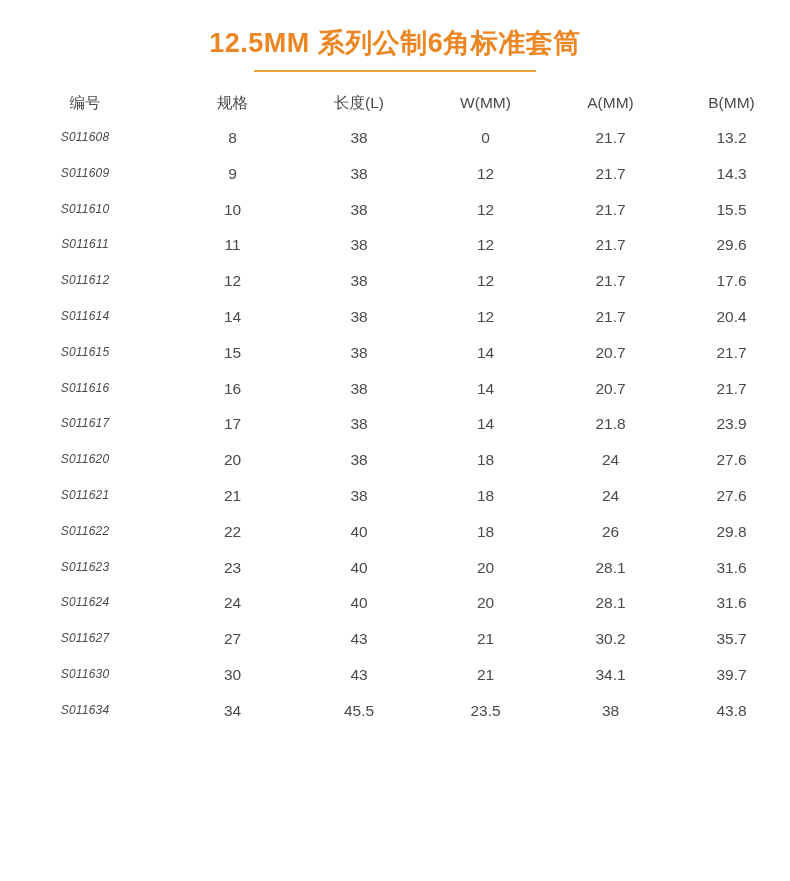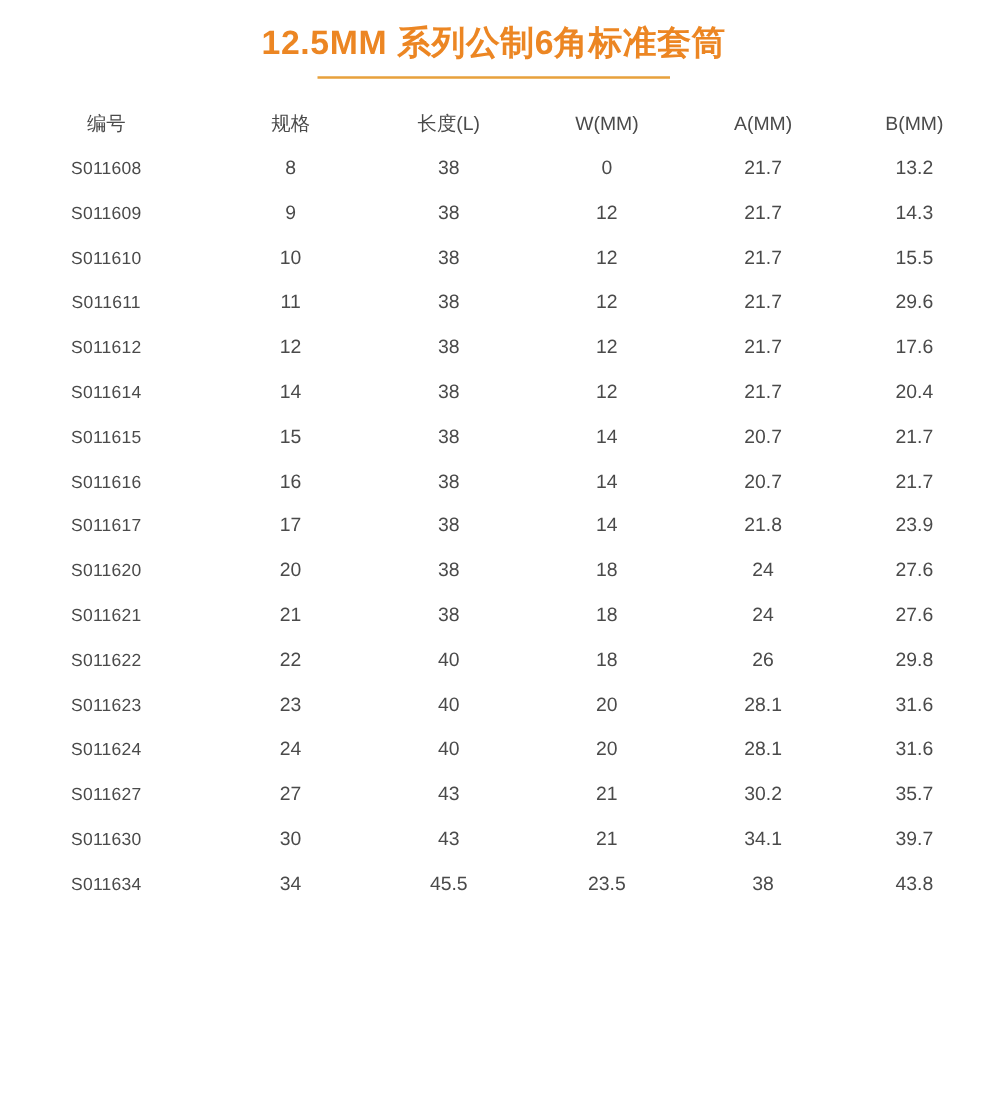--- a/index.html
+++ b/index.html
@@ -20,42 +20,42 @@
     position: relative;
     width: 790px;
     height: 881px;
     box-sizing: border-box;
   }
 
   
   .title-block {
     width: 100%;
     text-align: center;
-    padding-top: 19px;
+    padding-top: 28px;
   }
   .spec-title {
     font-size: 27px;
     font-weight: bold;
     color: #ec8623;
     letter-spacing: 0.5px;
     line-height: 1.15;
     white-space: nowrap;
   }
   .title-rule {
     width: 282px;
     height: 2px;
     margin: 11px auto 0 auto;
     background: #e8a13c;
   }
 
   
   .spec-table {
     width: 100%;
     border-collapse: collapse;
-    margin-top: 20px;
+    margin-top: 14px;
     table-layout: fixed;
   }
   .spec-table col.c-code  { width: 170px; }
   .spec-table col.c-size  { width: 125px; }
   .spec-table col.c-len   { width: 128px; }
   .spec-table col.c-w     { width: 125px; }
   .spec-table col.c-a     { width: 125px; }
   .spec-table col.c-b     { width: 117px; }
 
   .spec-table th,
@@ -71,22 +71,23 @@
     vertical-align: middle;
     white-space: nowrap;
   }
   .spec-table thead th {
     height: 34px;
     line-height: 34px;
     font-size: 15.5px;
     color: #4a4a4a;
   }
   .spec-table td.code-cell {
-    font-size: 14px;
+    font-size: 12px;
     letter-spacing: 0.2px;
+    font-style: italic;
   }
 </style>
 </head>
 <body>
 
 <div class="page">
 
   <div class="title-block">
     <div class="spec-title">12.5MM 系列公制6角标准套筒</div>
     <div class="title-rule"></div>

